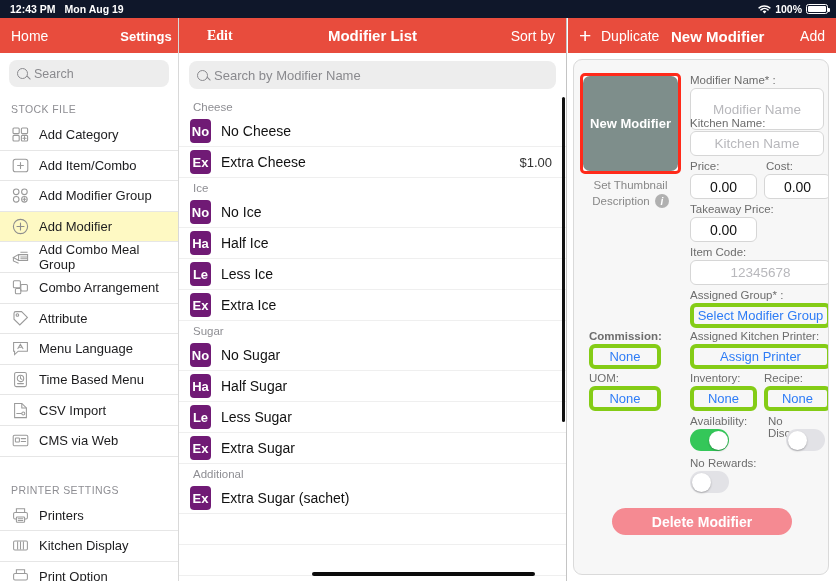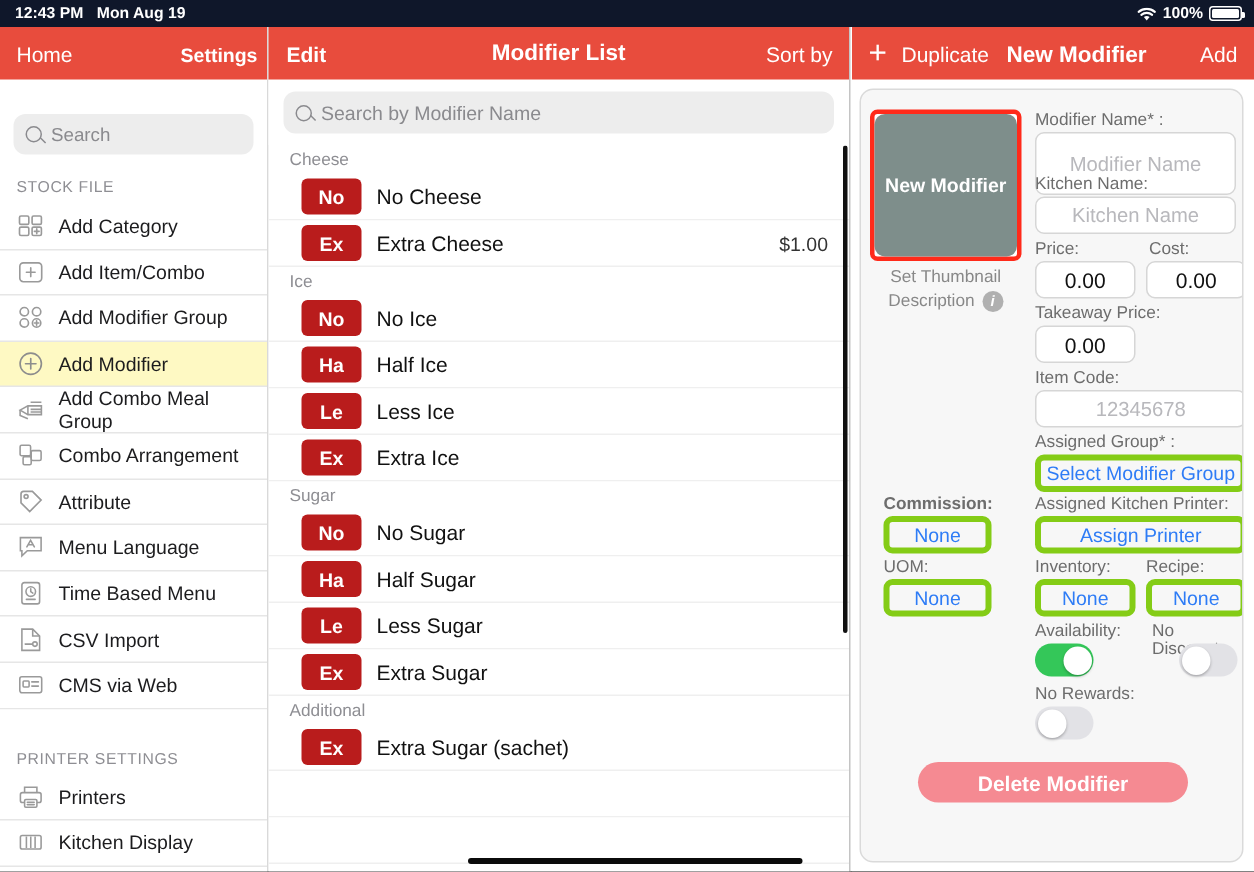--- a/index.html
+++ b/index.html
@@ -54,31 +54,31 @@
   
   .navbar {
     height: 35px; background: #E84C3D; color: #fff;
     display: flex; align-items: center; position: relative;
   }
   .nav-title { font-size: 13px; font-weight: bold; margin-left: 48px; }
   .nav-link  { font-size: 14px; }
 
   .nav-left-wrap { padding-left: 11px; display: flex; align-items: baseline; gap: 24px; }
 
-  .nav-mid-edit { position: absolute; left: 12px; font-size: 14px; font-weight: bold; }
+  .nav-mid-edit { position: absolute; left: 28px; font-size: 14px; font-weight: bold; font-family: Liberation Serif, serif; }
   .nav-mid-title { position: absolute; left: 0; right: 0; text-align: center; font-size: 15px; font-weight: bold; }
   .nav-mid-sort { position: absolute; right: 11px; font-size: 14px; }
 
   .nav-plus { position: absolute; left: 11px; font-size: 21px; font-weight: 300; line-height: 1; top: 7px; }
   .nav-dup  { position: absolute; left: 33px; font-size: 14px; top: 10px; }
   .nav-newmod { position: absolute; left: 103px; font-size: 15px; font-weight: bold; top: 10px; }
   .nav-add  { position: absolute; right: 11px; font-size: 14px; top: 10px; }
 
   
-  .searchwrap { padding: 23px 9px 7px 9px; background: #fff; }
+  .searchwrap { padding: 7px 9px 7px 9px; background: #fff; }
   .searchbox {
     height: 27px; background: #EDEDED; border-radius: 8px;
     display: flex; align-items: center; padding: 0 8px; gap: 6px;
     color: #8A8A8E; font-size: 12.5px;
   }
   .pane-mid .searchwrap { padding: 8px 10px 8px 10px; }
   .pane-mid .searchbox { height: 28px; font-size: 13px; }
   .mag {
     width: 11px; height: 11px; border: 1.4px solid #8A8A8E; border-radius: 50%;
     position: relative; flex: none;
@@ -107,23 +107,23 @@
   
   .mid-scroll { height: 510px; overflow: hidden; position: relative; }
   .mid-grouphdr {
     font-size: 11.5px; color: #8E8E93; padding: 4px 0 3px 14px; background: #fff;
   }
   .mid-row {
     height: 31px; display: flex; align-items: center; background: #fff;
     border-bottom: 1px solid #EFEFEF; padding-left: 11px; padding-right: 14px;
   }
   .badge {
-    width: 40px; height: 24px; background: #b91c1c; border-radius: 4px;
+    width: 21px; height: 24px; background: #701a75; border-radius: 4px;
     color: #fff; font-size: 13px; font-weight: bold;
-    display: flex; align-items: center; justify-content: center; flex: none; margin-left: 11px;
+    display: flex; align-items: center; justify-content: center; flex: none;
   }
   .mid-name { font-size: 14px; color: #111; margin-left: 10px; }
   .mid-price { margin-left: auto; font-size: 13px; color: #333; }
   .mid-empty { height: 31px; border-bottom: 1px solid #EFEFEF; background: #fff; }
 
   .scroll-ind {
     position: absolute; right: 1px; top: 0px; width: 3px; height: 325px;
     background: #111; border-radius: 2px;
   }
   .home-ind {

